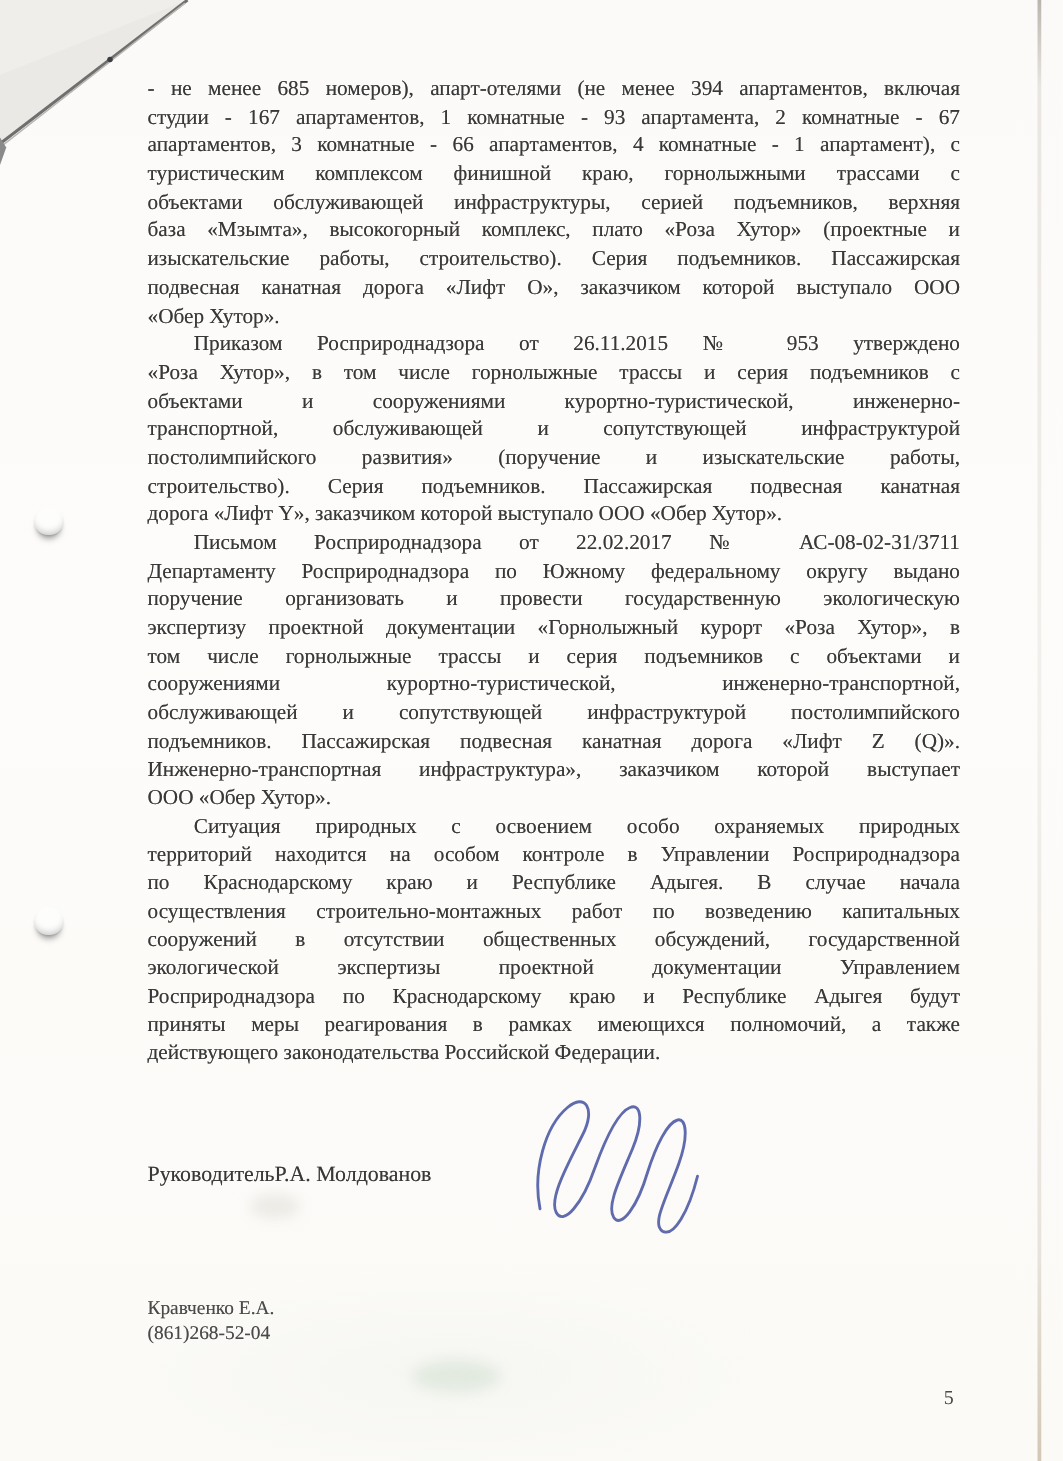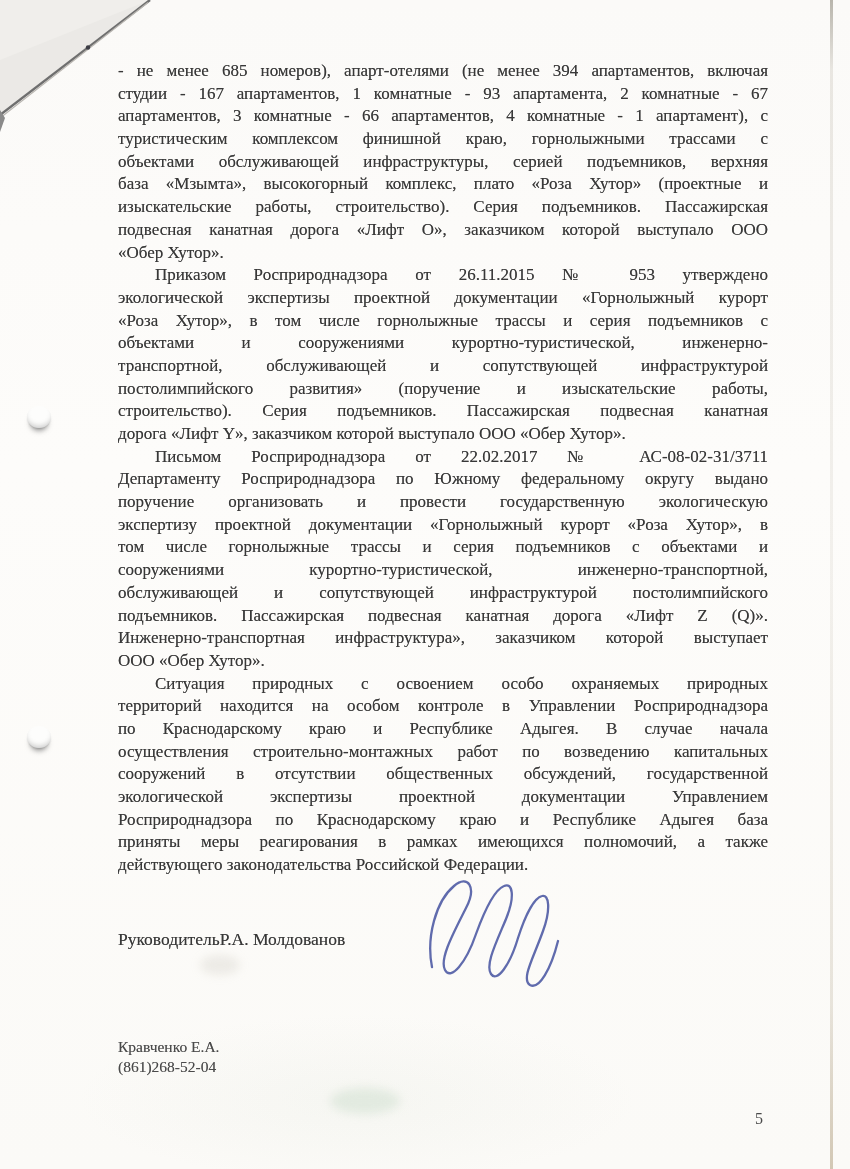--- a/index.html
+++ b/index.html
@@ -110,21 +110,20 @@
         <div class="line">апартаментов, 3 комнатные - 66 апартаментов, 4 комнатные - 1 апартамент), с</div>
         <div class="line">туристическим комплексом финишной краю, горнолыжными трассами с</div>
         <div class="line">объектами обслуживающей инфраструктуры, серией подъемников, верхняя</div>
         <div class="line">база «Мзымта», высокогорный комплекс, плато «Роза Хутор» (проектные и</div>
         <div class="line">изыскательские работы, строительство). Серия подъемников. Пассажирская</div>
         <div class="line">подвесная канатная дорога «Лифт О», заказчиком которой выступало ООО</div>
         <div class="line last">«Обер Хутор».</div>
       </div>
       <div class="para">
         <div class="line indent">Приказом Росприроднадзора от 26.11.2015 № 953 утверждено</div>
-        <div class="line">экологической экспертизы проектной документации «Горнолыжный курорт</div>
         <div class="line">«Роза Хутор», в том числе горнолыжные трассы и серия подъемников с</div>
         <div class="line">объектами и сооружениями курортно-туристической, инженерно-</div>
         <div class="line">транспортной, обслуживающей и сопутствующей инфраструктурой</div>
         <div class="line">постолимпийского развития» (поручение и изыскательские работы,</div>
         <div class="line">строительство). Серия подъемников. Пассажирская подвесная канатная</div>
         <div class="line last">дорога «Лифт Y», заказчиком которой выступало ООО «Обер Хутор».</div>
       </div>
       <div class="para">
         <div class="line indent">Письмом Росприроднадзора от 22.02.2017 № АС-08-02-31/3711</div>
         <div class="line">Департаменту Росприроднадзора по Южному федеральному округу выдано</div>
@@ -137,21 +136,21 @@
         <div class="line">Инженерно-транспортная инфраструктура», заказчиком которой выступает</div>
         <div class="line last">ООО «Обер Хутор».</div>
       </div>
       <div class="para">
         <div class="line indent">Ситуация природных с освоением особо охраняемых природных</div>
         <div class="line">территорий находится на особом контроле в Управлении Росприроднадзора</div>
         <div class="line">по Краснодарскому краю и Республике Адыгея. В случае начала</div>
         <div class="line">осуществления строительно-монтажных работ по возведению капитальных</div>
         <div class="line">сооружений в отсутствии общественных обсуждений, государственной</div>
         <div class="line">экологической экспертизы проектной документации Управлением</div>
-        <div class="line">Росприроднадзора по Краснодарскому краю и Республике Адыгея база</div>
+        <div class="line">Росприроднадзора по Краснодарскому краю и Республике Адыгея будут</div>
         <div class="line">приняты меры реагирования в рамках имеющихся полномочий, а также</div>
         <div class="line last">действующего законодательства Российской Федерации.</div>
       </div>
     </div>
 
   <svg class="signature-svg" width="150" height="112" viewBox="0 0 150 112" aria-hidden="true">
     <path d="M 14,92
              C 8,62 18,26 36,11
              C 50,-1 59,12 48,33
              C 36,57 21,84 27,95

